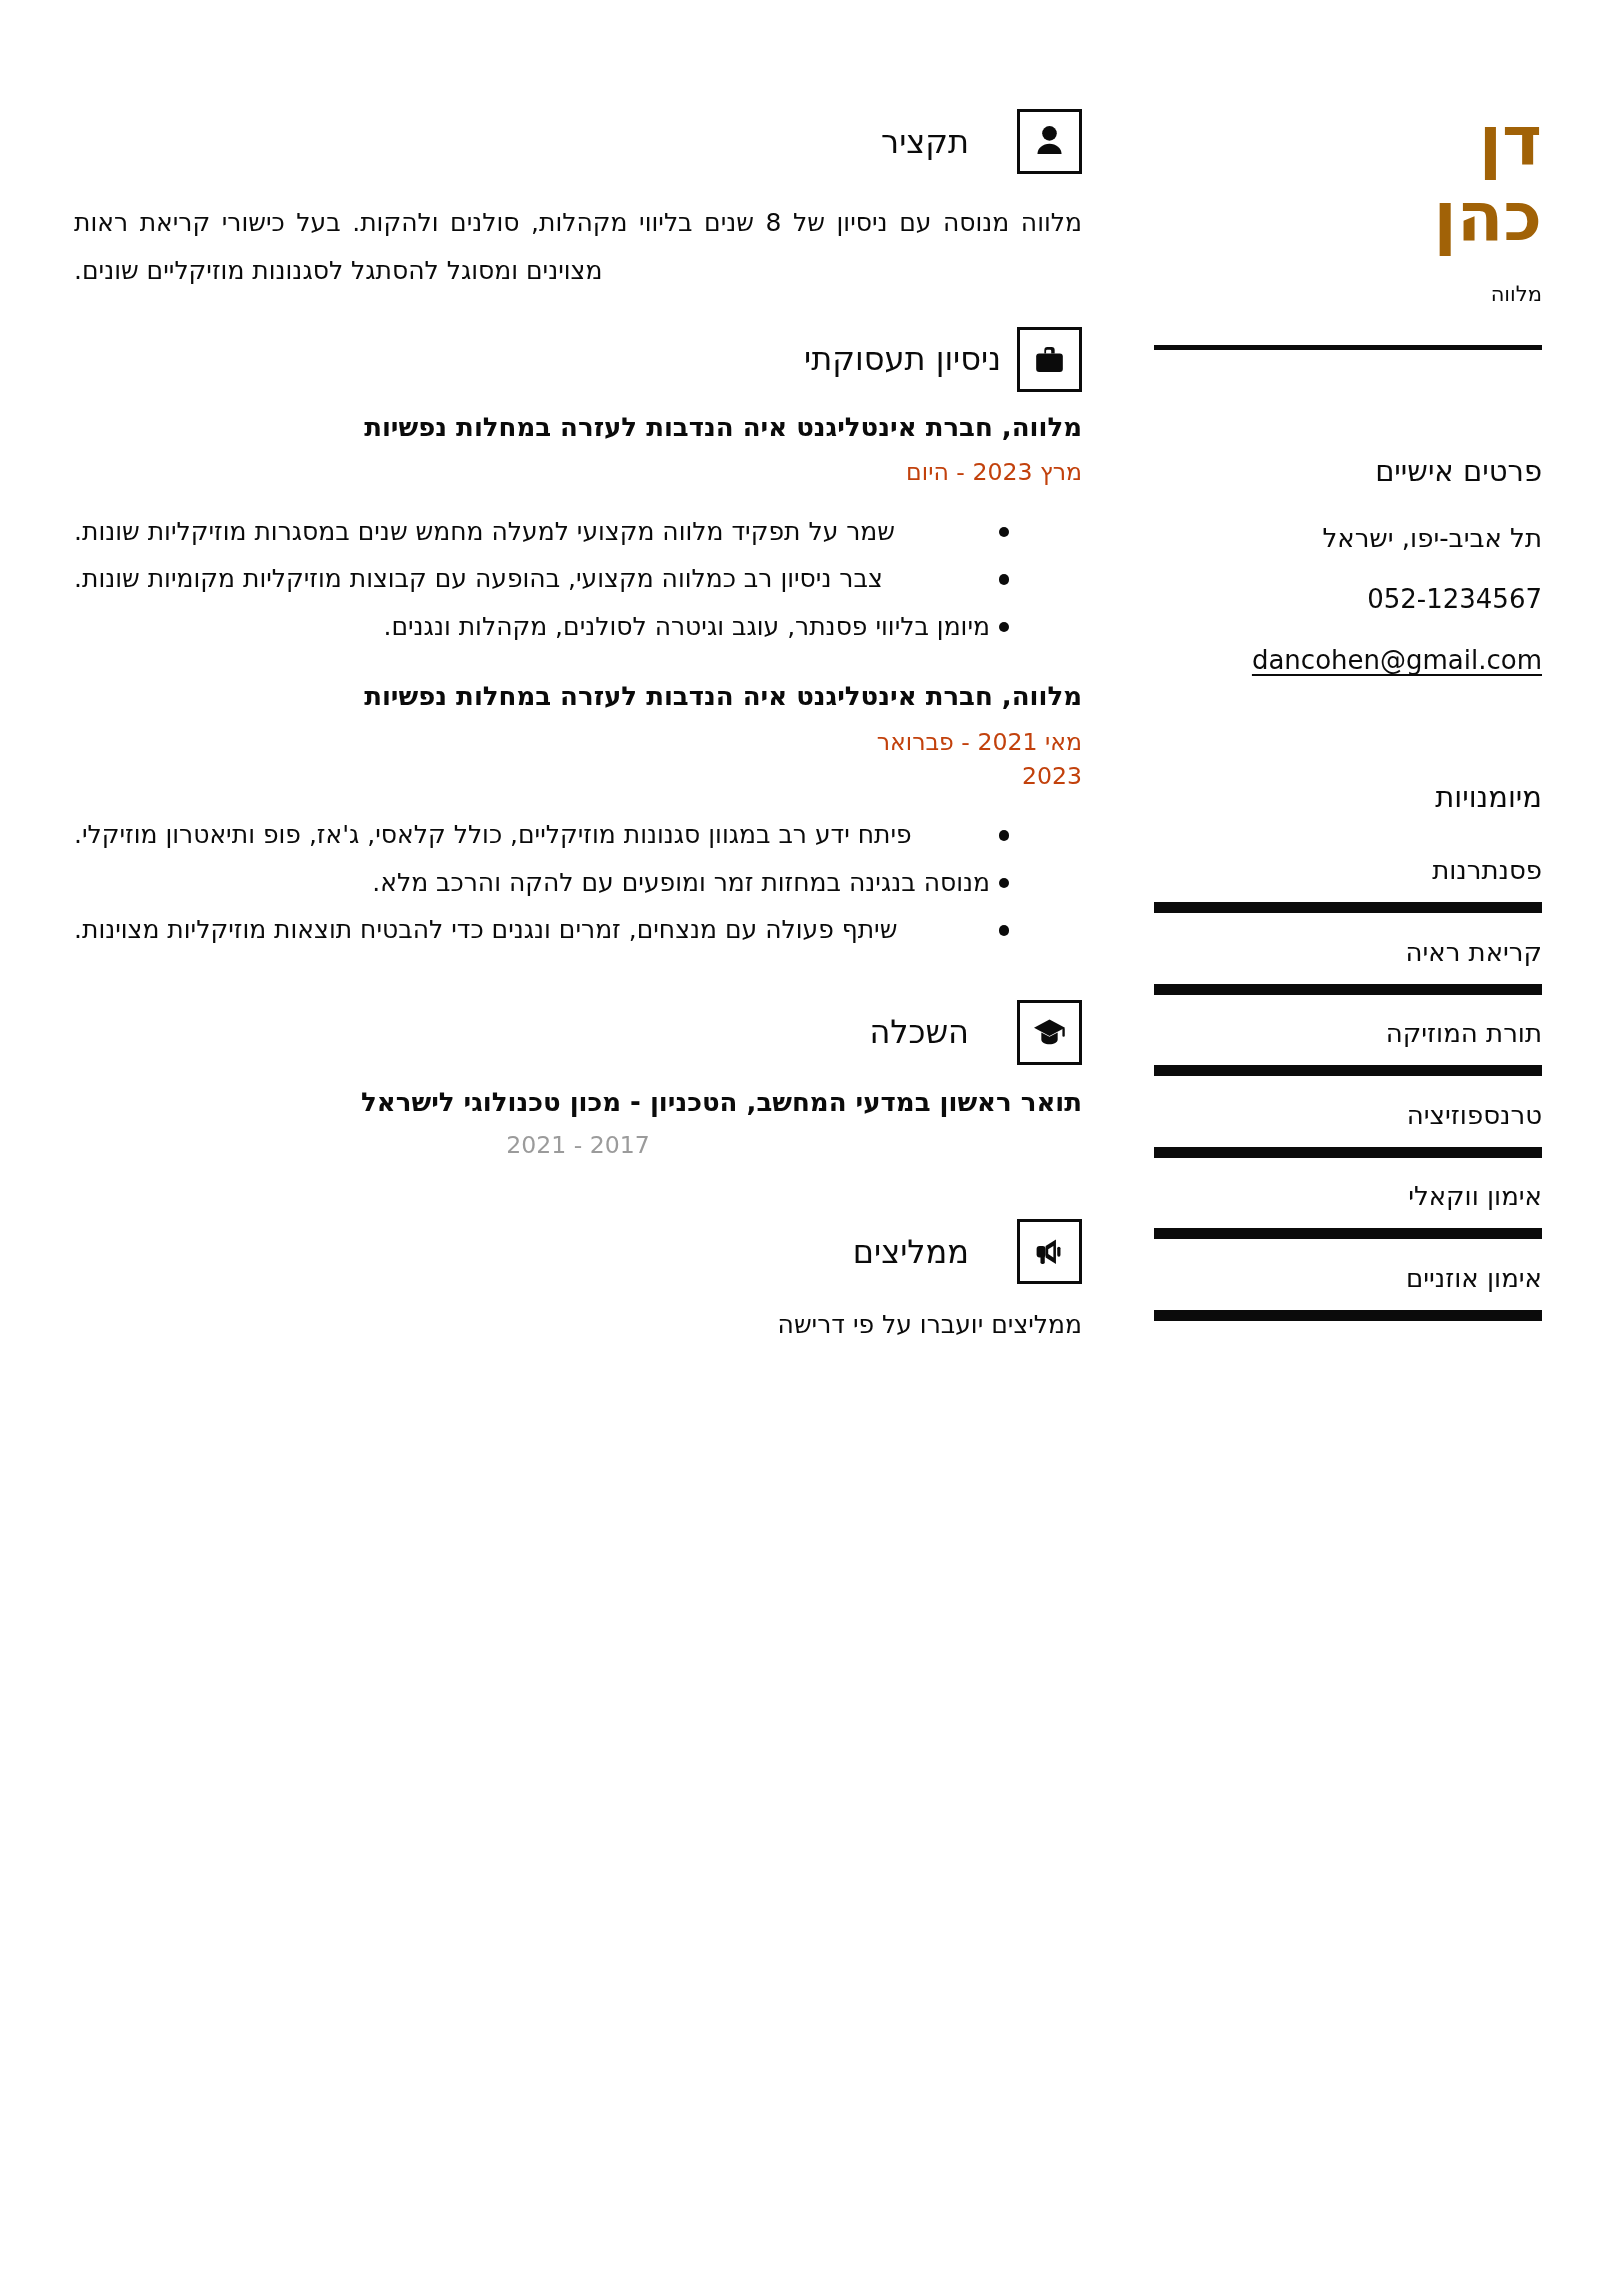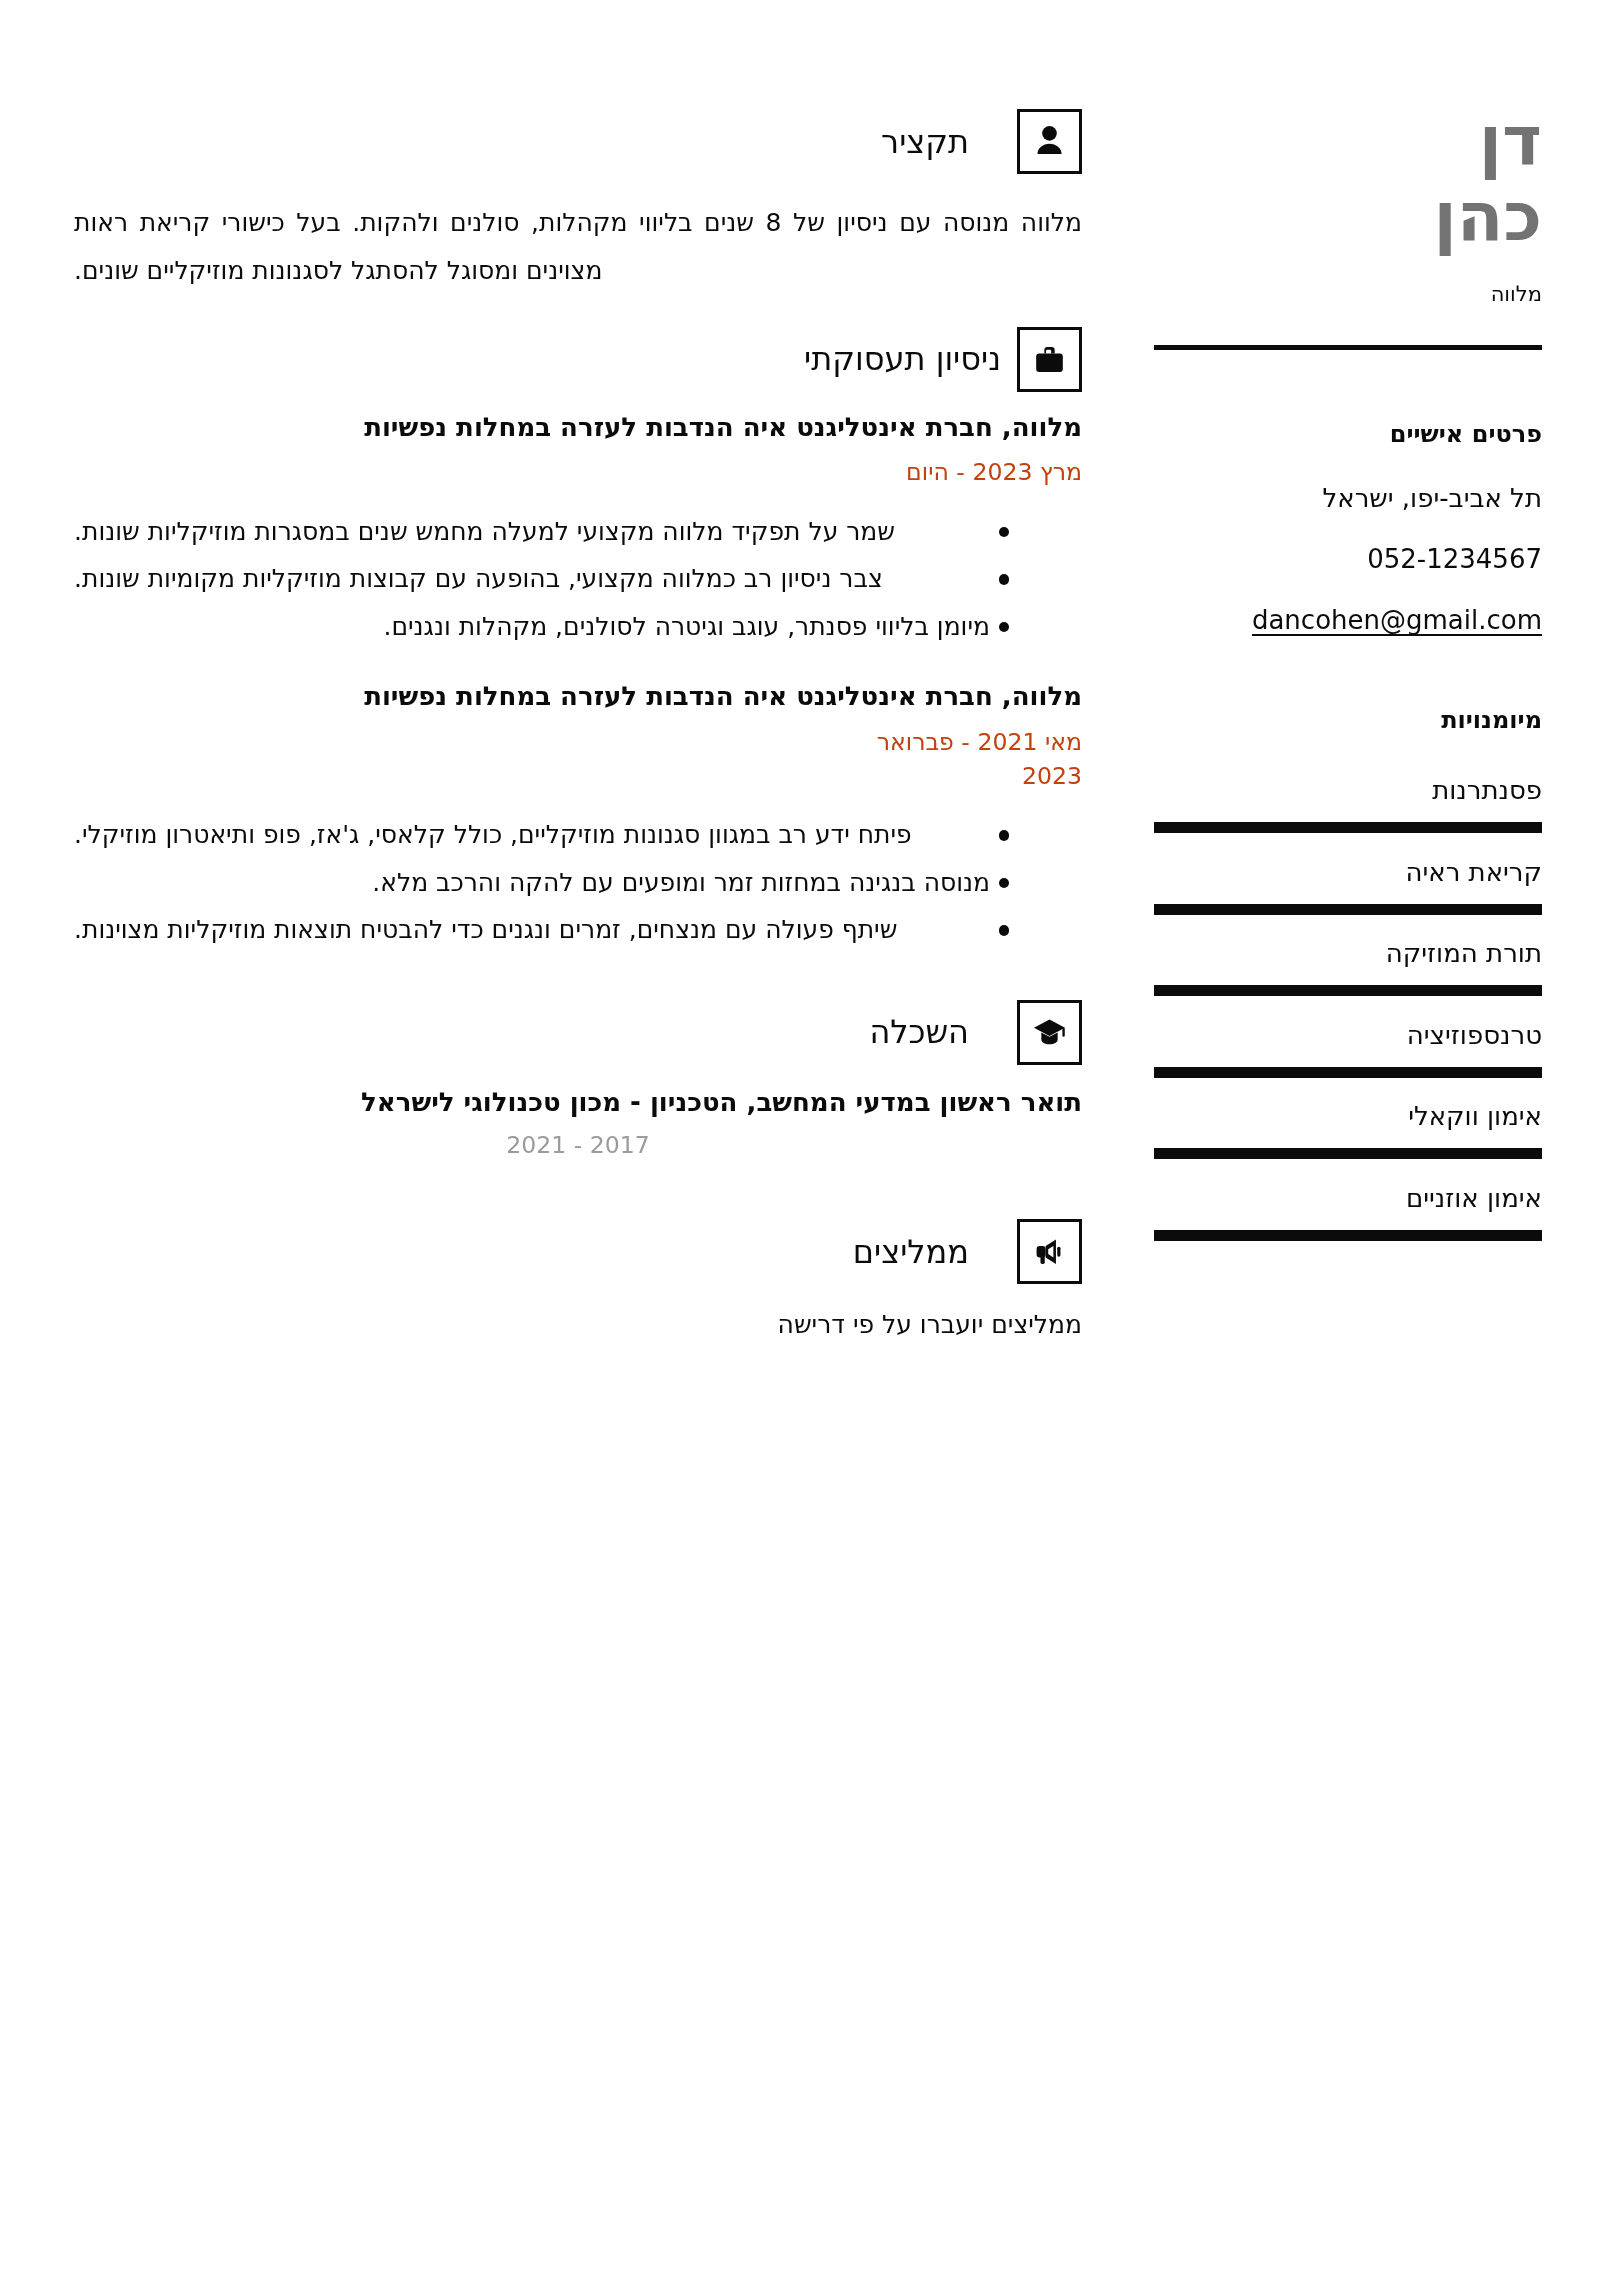--- a/index.html
+++ b/index.html
@@ -14,24 +14,24 @@
   }
   .layout {
     display:grid;
     grid-template-columns:388px 1008px; 
     column-gap:72px;
     padding:0 81px 0 75px;
   }
 
   
   .sidebar { grid-column:1; }
-  .name { font-size:68px; font-weight:700; line-height:1.12; margin-top:103px; color:#737373; }
+  .name { font-size:68px; font-weight:700; line-height:1.12; margin-top:103px; color:#a16207; }
   .person-title { font-size:21px; font-weight:400; margin-top:27px; }
   .rule { height:4.6px; background:#0b0b0b; margin-top:39px; width:100%; }
-  .side-heading { font-size:24px; font-weight:700; margin-top:70px; }
+  .side-heading { font-size:29px; font-weight:400; margin-top:104px; }
   .detail { font-size:26px; margin-top:30px; line-height:1.2; }
   .detail.first { margin-top:35px; }
   .email a, .email span { color:#0b0b0b; text-decoration:underline; text-underline-offset:4.6px; text-decoration-thickness:2px; }
   .skills-list { margin-top:17px; }
   .skill { margin-top:23.6px; }
   .skill:first-child { margin-top:41px; }
   .skill-label { font-size:26px; line-height:1.2; }
   .skill-bar-track { margin-top:15.7px; width:100%; }
   .skill-bar { height:11px; background:#0b0b0b; }
 

